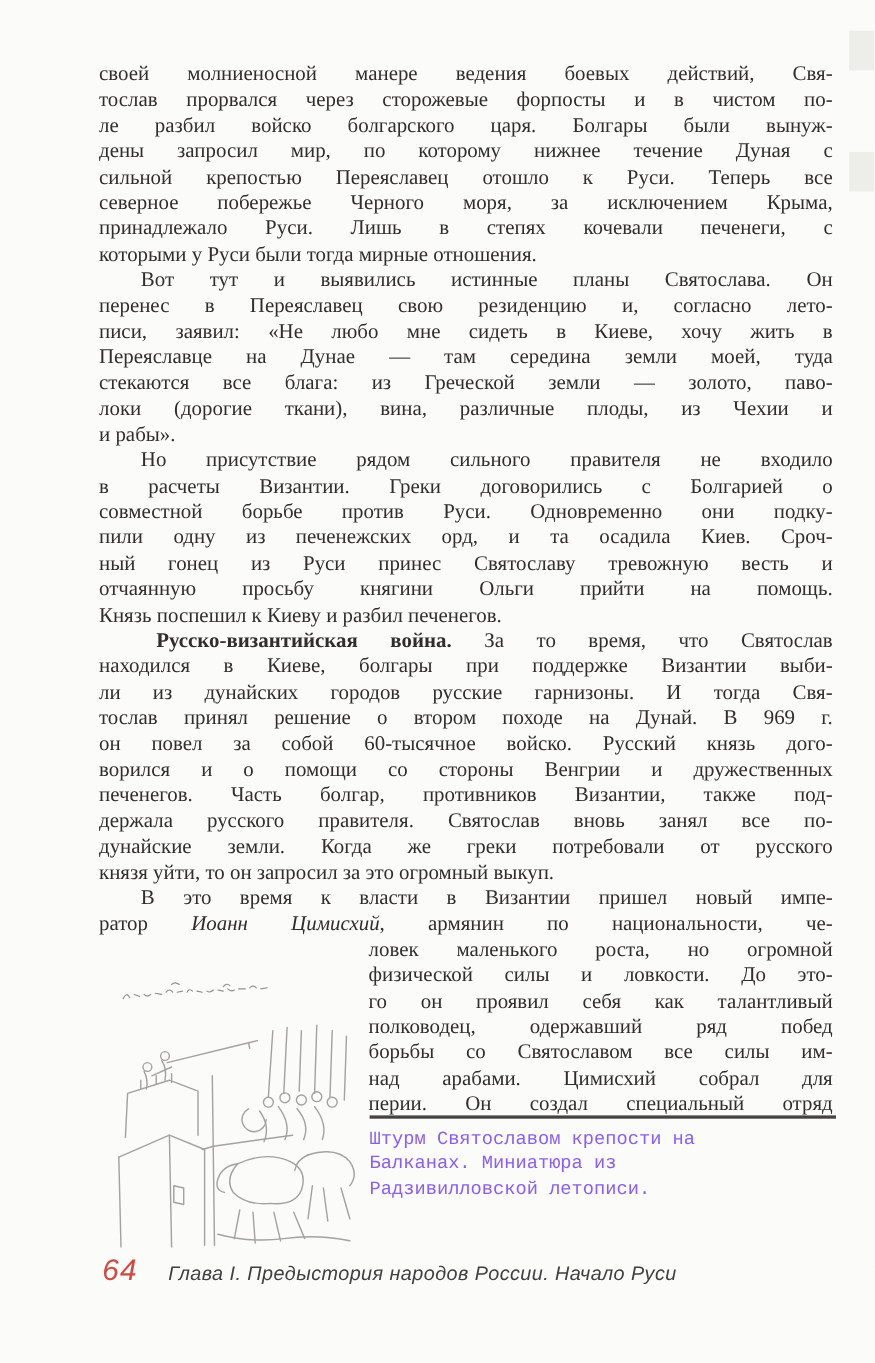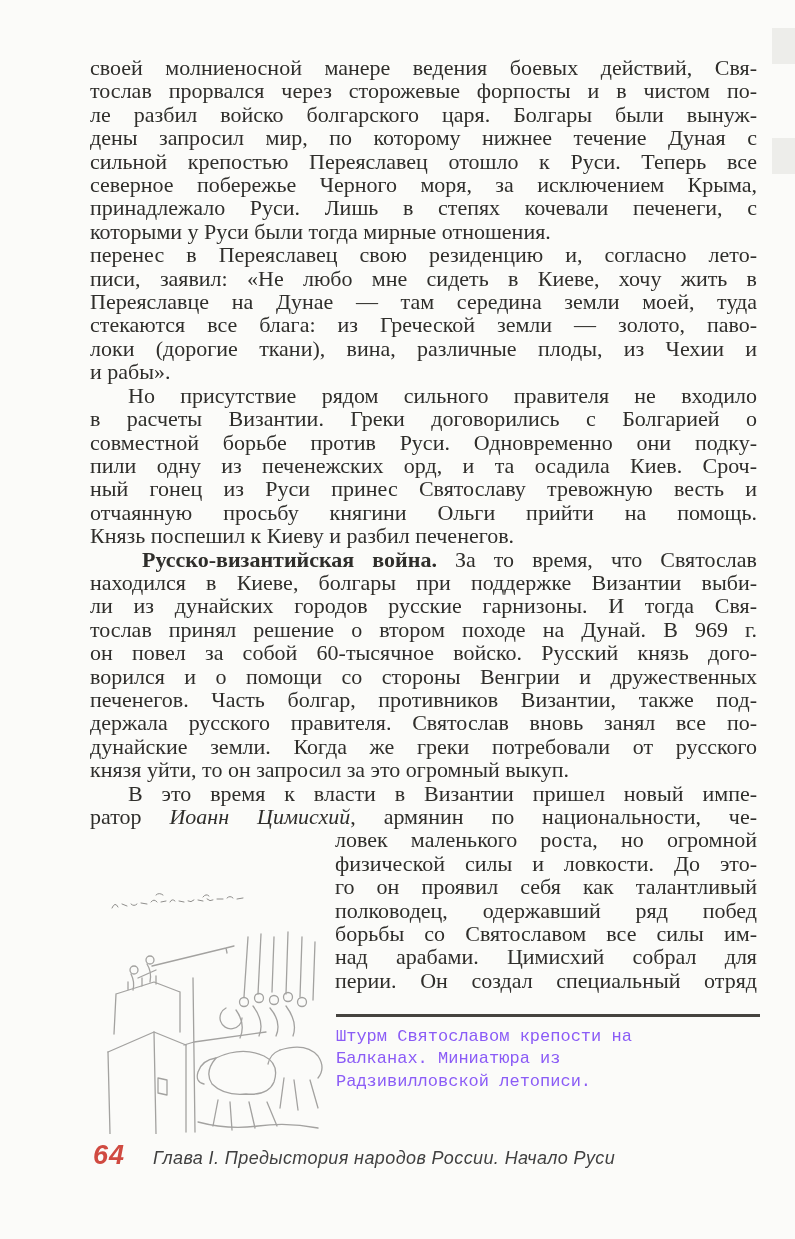--- a/index.html
+++ b/index.html
@@ -8,21 +8,21 @@
     background:#fbfbf9; overflow:hidden;
     font-family:"Liberation Serif", serif;
     color:#2f2e2b;
   }
   .edge-artifact { position:absolute; left:772px; width:23px; height:36px; background:#ededea; }
   .edge-a { top:28px; }
   .edge-b { top:138px; }
 
   .text-col {
     position:absolute; left:90px; top:56px; width:667px;
-    font-size:22px; line-height:23.4px;
+    font-size:19px; line-height:23.4px;
   }
   .ln { text-align:justify; text-align-last:justify; white-space:normal; }
   .ln.last { text-align-last:left; }
   .ln.first { padding-left:38px; }
   .ln.narrow { margin-left:245px; }
   .b { font-weight:bold;margin-left:14px; }
   .i { font-style:italic; }
 
   .miniature { position:absolute; left:98px; top:882px; width:228px; height:252px; margin:0; }
   .miniature svg { width:100%; height:100%; }
@@ -31,41 +31,42 @@
     position:absolute; left:336px; top:1014px; width:424px;
     font-size:17px; line-height:22.5px; color:#8b5cf6;font-family:Liberation Mono, monospace;
   }
   .caption-rule { height:2.5px; background:#45433f; margin-bottom:9px; }
 
   .page-footer {
     position:absolute; left:93px; top:1140px; width:640px;
     display:flex; align-items:baseline; gap:28px;
     font-family:"Liberation Sans", sans-serif; font-style:italic;
   }
-  .pnum { font-size:27px; font-weight:bold; color:#d04a41; letter-spacing:1px; }
+  .pnum { font-size:27px; font-weight:normal; color:#d04a41; letter-spacing:1px; }
   .chap { font-size:18px; color:#404040; letter-spacing:0.4px; }
 </style>
 </head>
 <body>
 
 <div class="page">
   <div class="edge-artifact edge-a"></div>
   <div class="edge-artifact edge-b"></div>
 
   <main class="text-col">
 
     <div class="ln">своей молниеносной манере ведения боевых действий, Свя-</div>
     <div class="ln">тослав прорвался через сторожевые форпосты и в чистом по-</div>
     <div class="ln">ле разбил войско болгарского царя. Болгары были вынуж-</div>
     <div class="ln">дены запросил мир, по которому нижнее течение Дуная с</div>
     <div class="ln">сильной крепостью Переяславец отошло к Руси. Теперь все</div>
     <div class="ln">северное побережье Черного моря, за исключением Крыма,</div>
     <div class="ln">принадлежало Руси. Лишь в степях кочевали печенеги, с</div>
     <div class="ln last">которыми у Руси были тогда мирные отношения.</div>
 
+    <div class="ln first">Вот тут и выявились истинные планы Святослава. Он</div>
     <div class="ln">перенес в Переяславец свою резиденцию и, согласно лето-</div>
     <div class="ln">писи, заявил: «Не любо мне сидеть в Киеве, хочу жить в</div>
     <div class="ln">Переяславце на Дунае — там середина земли моей, туда</div>
     <div class="ln">стекаются все блага: из Греческой земли — золото, паво-</div>
     <div class="ln">локи (дорогие ткани), вина, различные плоды, из Чехии и</div>
     <div class="ln last">и рабы».</div>
 
     <div class="ln first">Но присутствие рядом сильного правителя не входило</div>
     <div class="ln">в расчеты Византии. Греки договорились с Болгарией о</div>
     <div class="ln">совместной борьбе против Руси. Одновременно они подку-</div>

